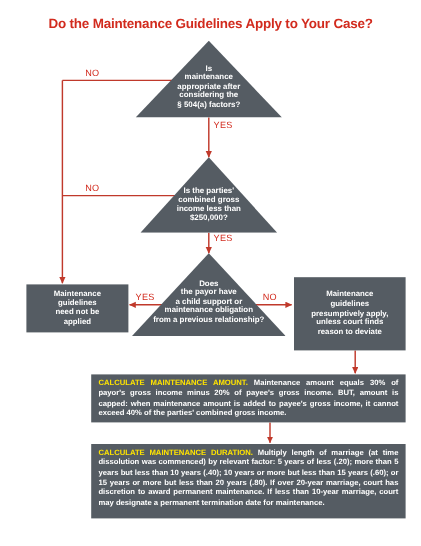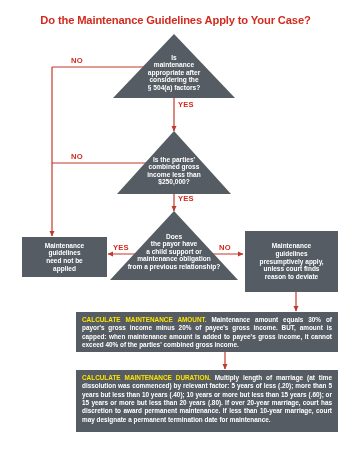--- a/index.html
+++ b/index.html
@@ -64,21 +64,21 @@
     font-weight:bold;
     text-align:justify;
   }
   .wbox .hd{color:#ffe400;}
 
   
   .lbl{
     position:absolute;
     color:#d22b1e;
     font-size:7.6px;
-    font-weight:bold;
+    font-weight:normal;
     letter-spacing:0.2px;
   }
 </style>
 </head>
 <body>
 
 <div id="chart">
 
   <svg width="351" height="455" style="position:absolute;left:0;top:0;">
     <defs>

